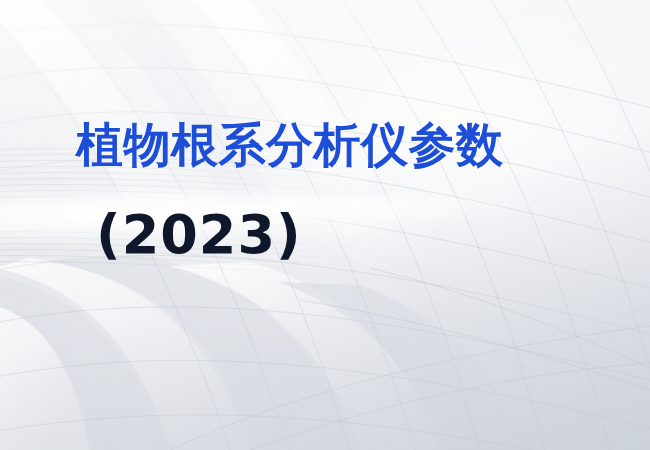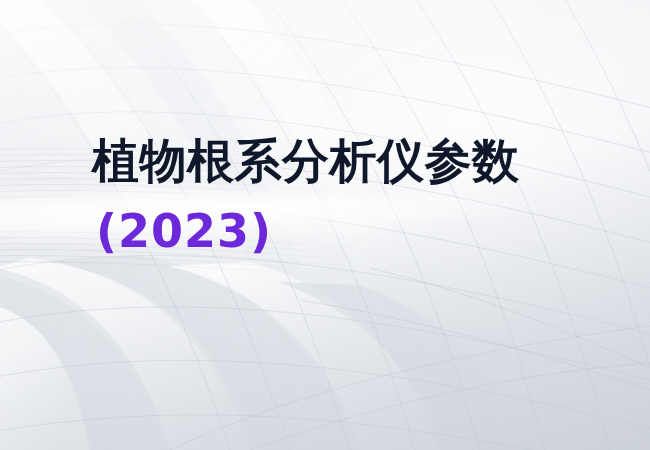--- a/index.html
+++ b/index.html
@@ -62,40 +62,40 @@
     left: 0;
     top: 0;
     width: 650px;
     height: 450px;
   }
 
   .title {
     position: absolute;
     left: 76px;
     top: 121px;
-    margin: 16px;
+    margin: 0;
     font-size: 47px;
     line-height: 1.0;
     font-weight: 700;
     letter-spacing: 0.5px;
-    color: #0f172a;
+    color: #1d4ed8;
     white-space: nowrap;
     font-family: "DejaVu Sans", "Liberation Sans", sans-serif;
   }
 
   .subtitle {
     position: absolute;
     left: 96px;
     top: 208px;
     margin: 0;
-    font-size: 46px;
+    font-size: 54px;
     line-height: 1.0;
     font-weight: 700;
     letter-spacing: 1px;
-    color: #6d28d9;
+    color: #0f172a;
     white-space: nowrap;
     font-family: "DejaVu Sans", "Liberation Sans", sans-serif;
   }
 </style>
 </head>
 <body>
 
 <div class="slide">
 
   <div class="bg-layer bg-base"></div>

